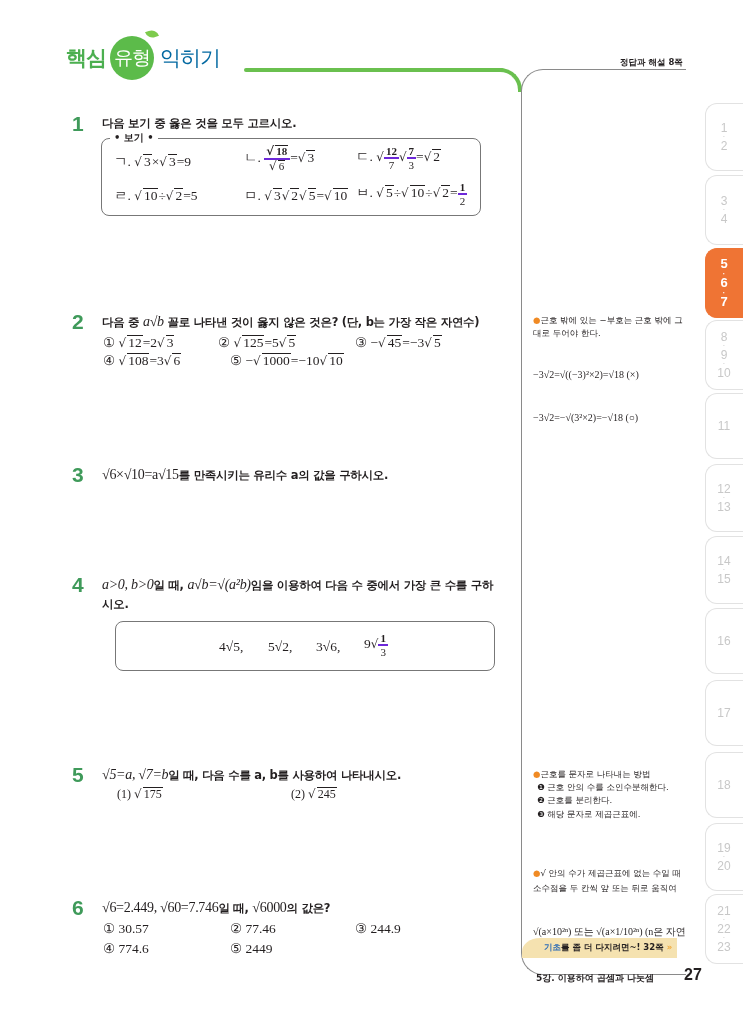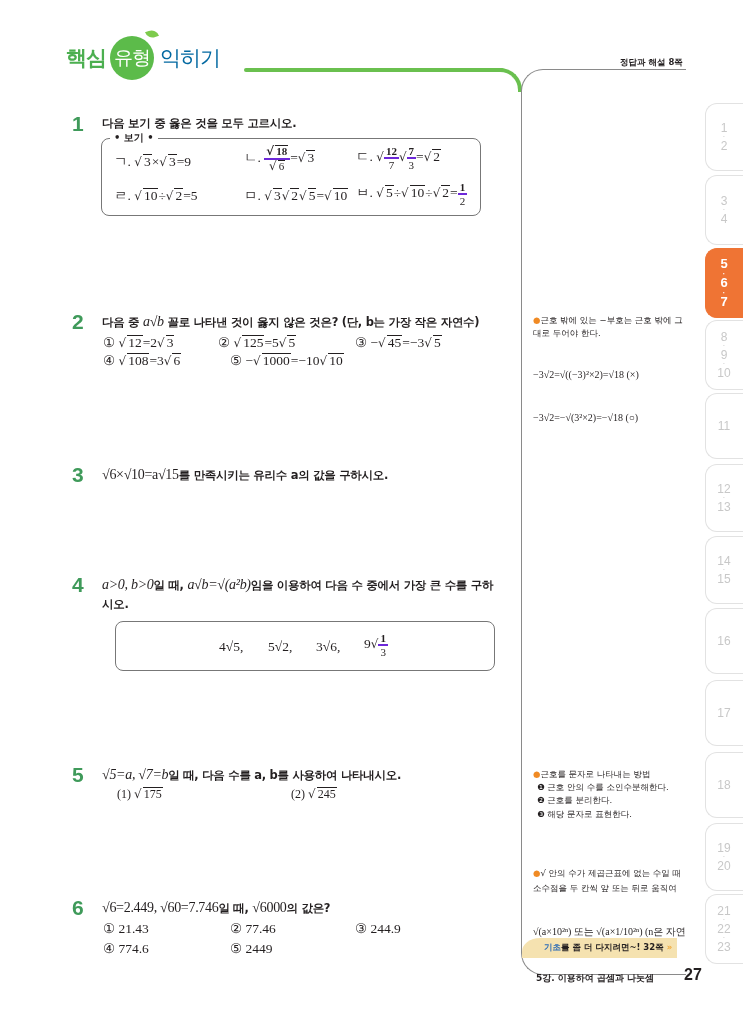--- a/index.html
+++ b/index.html
@@ -159,38 +159,38 @@
 </div>
 <div class="choice" style="left:103px; top:787px; font-size:12px;margin-left:14px;"><span>(1)</span> <span class="rad">√</span><span class="sq">175</span></div>
 <div class="choice" style="left:291px; top:787px; font-size:12px;"><span>(2)</span> <span class="rad">√</span><span class="sq">245</span></div>
 
 <div class="q" style="top:900px;">
   <div class="qnum">6</div>
   <div class="qtext">
     <span class="m">√6=2.449, √60=7.746</span><span>일 때, </span><span class="m">√6000</span><span>의 값은?</span>
   </div>
 </div>
-<div class="choice" style="left:103px; top:920px;"><span>①</span> <span>21.43</span></div>
+<div class="choice" style="left:103px; top:920px;"><span>①</span> <span>30.57</span></div>
 <div class="choice" style="left:230px; top:920px;"><span>②</span> <span>77.46</span></div>
 <div class="choice" style="left:355px; top:920px;"><span>③</span> <span>244.9</span></div>
 <div class="choice" style="left:103px; top:940px;"><span>④</span> <span>774.6</span></div>
 <div class="choice" style="left:230px; top:940px;"><span>⑤</span> <span>2449</span></div>
 
 <div class="note" style="top:314px;">
   <div><span class="dot">●</span><span>근호 밖에 있는 −부호는 근호 밖에 그</span></div>
   <div>대로 두어야 한다.</div>
   <div class="math-s">−3√2=√((−3)²×2)=√18 (×)</div>
   <div class="math-s">−3√2=−√(3²×2)=−√18 (○)</div>
 </div>
 
 <div class="note" style="top:768px;">
   <div><span class="dot">●</span><span>근호를 문자로 나타내는 방법</span></div>
   <div style="padding-left:4px;">❶ 근호 안의 수를 소인수분해한다.</div>
   <div style="padding-left:4px;">❷ 근호를 분리한다.</div>
-  <div style="padding-left:4px;">❸ 해당 문자로 표현한다.</div>
+  <div style="padding-left:4px;">❸ 해당 문자로 제곱근표에.</div>
 </div>
 
 <div class="note" style="top:866px; line-height:1.75;">
   <div><span class="dot">●</span><span>√ 안의 수가 제곱근표에 없는 수일 때</span></div>
   <div>소수점을 두 칸씩 앞 또는 뒤로 움직여</div>
   <div class="math-s">√(a×10²ⁿ) 또는 √(a×1/10²ⁿ) (n은 자연</div>
   <div>수) 꼴로 나타낸다. (단, 1≤a≤99.9)</div>
 </div>
 
 <div class="banner">

